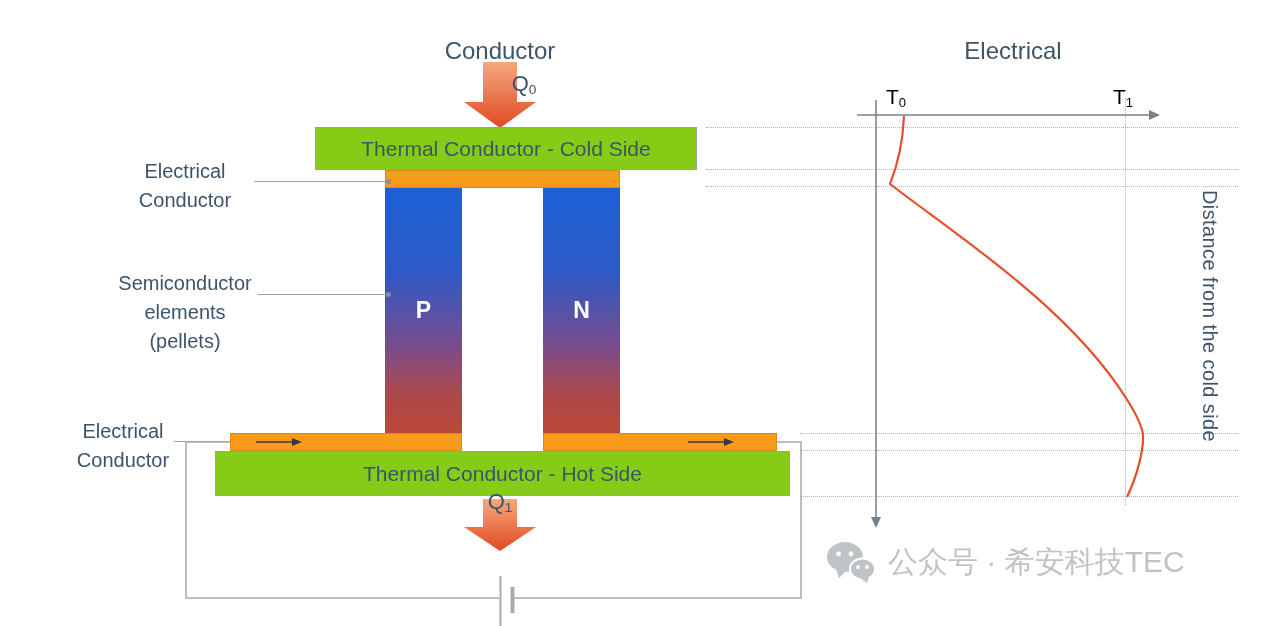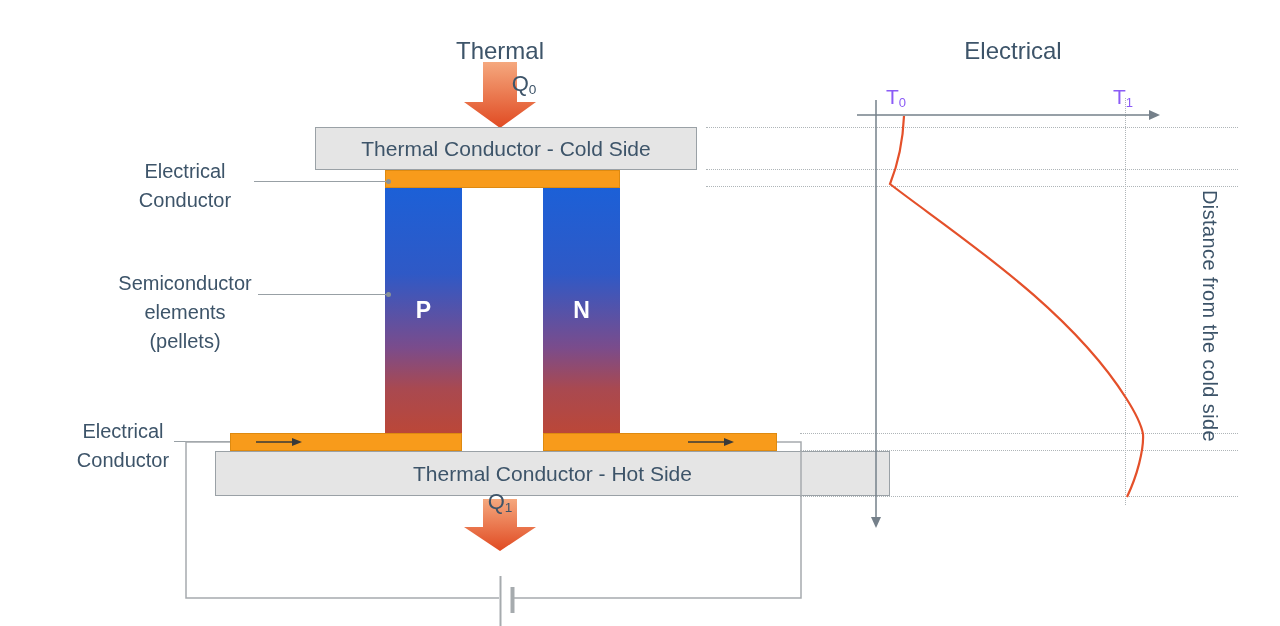--- a/index.html
+++ b/index.html
@@ -1,45 +1,45 @@
 <!DOCTYPE html>
 <html><head>
 <meta charset="utf-8">
 <style>
   html,body{margin:0;padding:0;background:#fff;}
   #canvas{position:relative;width:1280px;height:626px;background:#ffffff;overflow:hidden;
           font-family:"Liberation Sans","DejaVu Sans",sans-serif;color:#3D5469;}
   .abs{position:absolute;}
   .center{text-align:center;}
   .title-text{font-size:24px;color:#3D5469;}
-  .plate{position:absolute;background:#e5e5e5;border:1px solid #9AA1A6;display:flex;align-items:center;
+  .plate{position:absolute;background:#84cc16;border:1px solid #9AA1A6;display:flex;align-items:center;
          justify-content:center;font-size:21px;color:#3D5469;box-sizing:border-box;}
   .strip{position:absolute;background:#F89B1B;border:1px solid #DE8A10;box-sizing:border-box;}
   .pillar{position:absolute;width:77px;height:245px;top:188px;
           background:linear-gradient(180deg,#1C60D7 0%,#2F59C6 35%,#7A4C8C 65%,#A94950 82%,#BB4738 100%);
           display:flex;align-items:center;justify-content:center;}
   .pillar span{color:#ffffff;font-weight:bold;font-size:23px;}
   .sideLabel{position:absolute;font-size:20px;line-height:29px;text-align:center;color:#3D5469;}
   .leader{position:absolute;height:0;border-top:1px solid #98A0A5;}
   .dot{position:absolute;width:5px;height:5px;border-radius:50%;background:#8A9297;}
   .dotted-h{position:absolute;height:0;border-top:1px dotted #AFB5B8;}
   .dotted-v{position:absolute;width:0;border-left:1px dotted #AFB5B8;}
   .qlabel{position:absolute;width:80px;text-align:center;font-size:22px;color:#3D5469;font-weight:normal;}
-  .ticklabel{position:absolute;font-size:21px;color:#8b5cf6;}
+  .ticklabel{position:absolute;font-size:21px;color:#000000;}
   .sub{font-size:0.62em;vertical-align:-0.22em;}
   #distance-label{position:absolute;writing-mode:vertical-rl;font-size:20px;color:#3D5469;letter-spacing:0.4px;}
   #watermark{position:absolute;display:flex;align-items:center;gap:12px;color:#BFC3C5;font-size:30px;}
   svg.overlay{position:absolute;left:0;top:0;pointer-events:none;}
 </style>
 </head>
 <body>
 
 <div id="canvas">
 
-  <div class="abs center title-text" style="left:420px;top:37px;width:160px;">Thermal</div>
+  <div class="abs center title-text" style="left:420px;top:37px;width:160px;">Conductor</div>
 
   <svg class="abs" style="left:460px;top:62px;" width="80" height="66">
     <defs>
       <linearGradient id="g0" x1="0" y1="0" x2="0" y2="1">
         <stop offset="0" stop-color="#F5A87E"></stop>
           <stop offset="1" stop-color="#E04A22"></stop>
       </linearGradient>
     </defs>
     <polygon points="23,0 57,0 57,40 76,40 40,66 4,40 23,40" fill="url(#g0)"></polygon>
   </svg>
@@ -65,21 +65,21 @@
 
   <svg class="abs" style="left:256px;top:436px;" width="46" height="12">
     <line x1="0" y1="6" x2="36" y2="6" stroke="#3A3A3A" stroke-width="1.5"></line>
     <polygon points="36,2 46,6 36,10" fill="#3A3A3A"></polygon>
   </svg>
   <svg class="abs" style="left:688px;top:436px;" width="46" height="12">
     <line x1="0" y1="6" x2="36" y2="6" stroke="#3A3A3A" stroke-width="1.5"></line>
     <polygon points="36,2 46,6 36,10" fill="#3A3A3A"></polygon>
   </svg>
 
-  <div class="plate" style="left:215px;top:451px;width:675px;height:45px;">
+  <div class="plate" style="left:215px;top:451px;width:575px;height:45px;">
     <span>Thermal Conductor - Hot Side</span>
   </div>
 
   <svg class="abs" style="left:460px;top:499px;" width="80" height="52">
     <defs>
       <linearGradient id="g1" x1="0" y1="0" x2="0" y2="1">
         <stop offset="0" stop-color="#F5A87E"></stop>
           <stop offset="1" stop-color="#E04A22"></stop>
       </linearGradient>
     </defs>
@@ -129,14 +129,27 @@
 
     <line x1="857" y1="115" x2="1149" y2="115" stroke="#75808A" stroke-width="1.5"></line>
     <polygon points="1149,110 1160,115 1149,120" fill="#75808A"></polygon>
 
     <line x1="876" y1="100" x2="876" y2="517" stroke="#75808A" stroke-width="1.5"></line>
     <polygon points="871,517 876,528 881,517" fill="#75808A"></polygon>
 
     <path d="M904,116 C903,140 898,164 890,184 C952,232 1068,306 1126,398 C1135,412 1141,423 1143,434 C1144,450 1137,476 1127,497" fill="none" stroke="#E4502A" stroke-width="2.2"></path>
   </svg>
 
+  <div id="watermark" style="left:826px;top:540px;">
+    <svg width="50" height="44" viewBox="0 0 50 44">
+      <ellipse cx="19" cy="17" rx="18" ry="15" fill="#BFC3C5"></ellipse>
+      <polygon points="10,29 13,38 20,31" fill="#BFC3C5"></polygon>
+      <circle cx="12.5" cy="14" r="2.4" fill="#ffffff"></circle>
+      <circle cx="25" cy="14" r="2.4" fill="#ffffff"></circle>
+      <ellipse cx="36.5" cy="29" rx="12.5" ry="10.5" fill="#BFC3C5" stroke="#ffffff" stroke-width="2"></ellipse>
+      <polygon points="43,37 41,43 34,38" fill="#BFC3C5"></polygon>
+      <circle cx="32" cy="27" r="1.9" fill="#ffffff"></circle>
+      <circle cx="41" cy="27" r="1.9" fill="#ffffff"></circle>
+    </svg>
+    <span>公众号 · 希安科技TEC</span>
+  </div>
 
 </div>
 
 </body></html>

